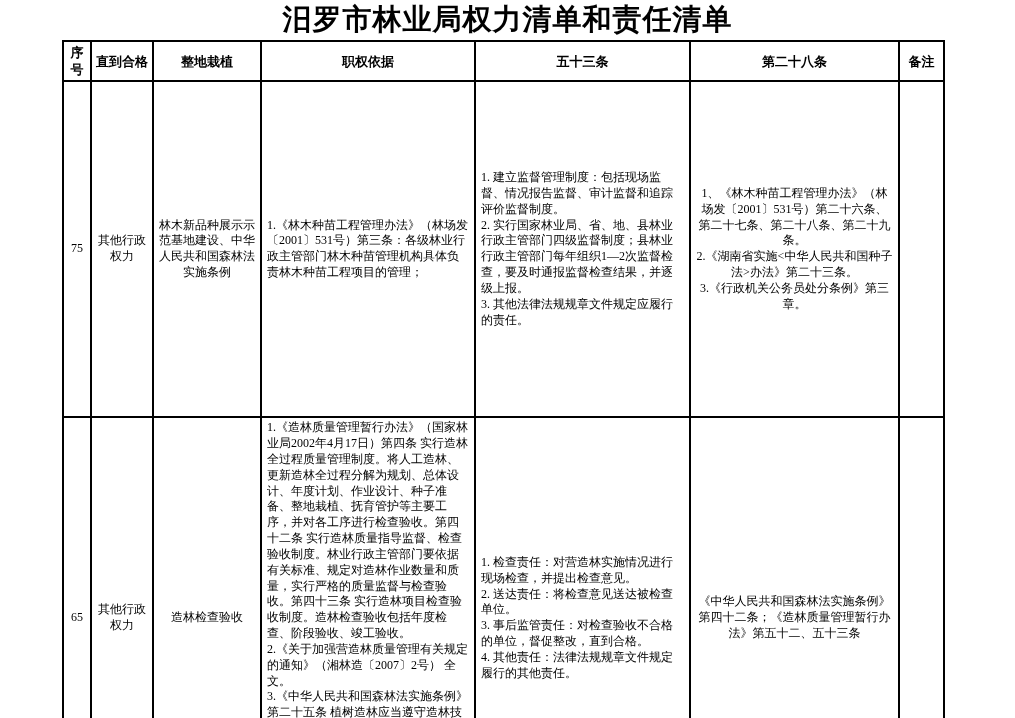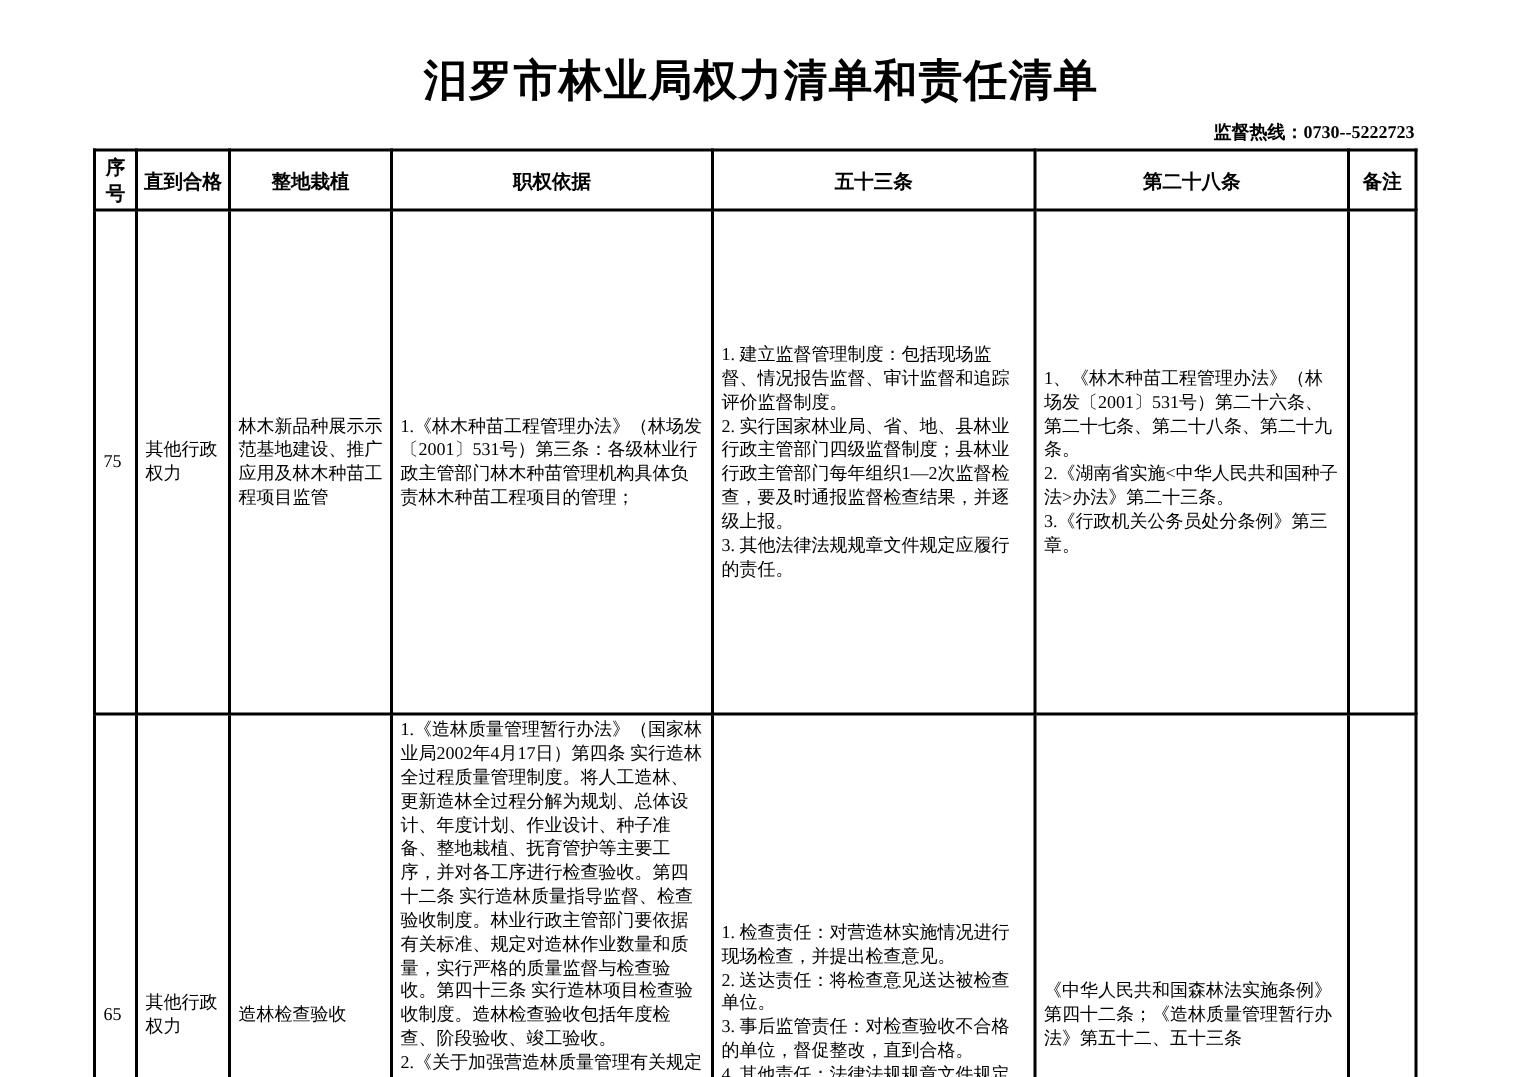--- a/index.html
+++ b/index.html
@@ -13,21 +13,20 @@
     overflow: hidden;
   }
   .doc {
     position: relative;
     width: 1015px;
     height: 718px;
     background: #ffffff;
   }
   .title {
     margin: 0;
-    padding-top: 34px;
     text-align: center;
     font-size: 29px;
     font-weight: bold;
     letter-spacing: 1px;
   }
   .hotline {
     width: 881px;
     margin: 6px 0 2px 62px;
     text-align: right;
     font-size: 12px;
@@ -58,32 +57,31 @@
   }
   .col-seq      { width: 28px; }
   .col-type     { width: 62px; }
   .col-project  { width: 108px; }
   .col-pbasis   { width: 214px; }
   .col-resp     { width: 215px; }
   .col-rbasis   { width: 209px; }
   .col-remarks  { width: 45px; }
   tr.row-64 td { height: 336px; }
   tr.row-65 td { height: 276px; }
-  .ta-c { text-align: left; }
+  .ta-c { text-align: center; }
   .ta-l { text-align: left; }
   .pre  { white-space: pre-line; }
 </style>
 </head>
 <body>
 
 <div class="doc">
 
   <h1 class="title">汨罗市林业局权力清单和责任清单</h1>
 
-  <div class="hotline">监督热线：0730--5222723</div>
 
   <table class="main">
     <colgroup>
       <col class="col-seq">
       <col class="col-type">
       <col class="col-project">
       <col class="col-pbasis">
       <col class="col-resp">
       <col class="col-rbasis">
       <col class="col-remarks">
@@ -96,21 +94,21 @@
         <th>职权依据</th>
         <th>五十三条</th>
         <th>第二十八条</th>
         <th>备注</th>
       </tr>
     </thead>
     <tbody>
       <tr class="row-64">
         <td class="ta-c">75</td>
         <td class="ta-c">其他行政权力</td>
-        <td class="ta-c">林木新品种展示示范基地建设、推广应用及林木种苗工程项目监管</td>
+        <td class="ta-c">林木新品种展示示范基地建设、中华人民共和国森林法实施条例</td>
         <td class="ta-l pre">1.《林木种苗工程管理办法》（林场发〔2001〕531号）第三条：各级林业行政主管部门林木种苗管理机构具体负责林木种苗工程项目的管理；</td>
         <td class="ta-l pre">1. 建立监督管理制度：包括现场监督、情况报告监督、审计监督和追踪评价监督制度。
 2. 实行国家林业局、省、地、县林业行政主管部门四级监督制度；县林业行政主管部门每年组织1—2次监督检查，要及时通报监督检查结果，并逐级上报。
 3. 其他法律法规规章文件规定应履行的责任。</td>
         <td class="ta-c pre">1、《林木种苗工程管理办法》（林场发〔2001〕531号）第二十六条、第二十七条、第二十八条、第二十九条。
 2.《湖南省实施&lt;中华人民共和国种子法&gt;办法》第二十三条。
 3.《行政机关公务员处分条例》第三章。</td>
         <td class="ta-c"></td>
       </tr>
       <tr class="row-65">

